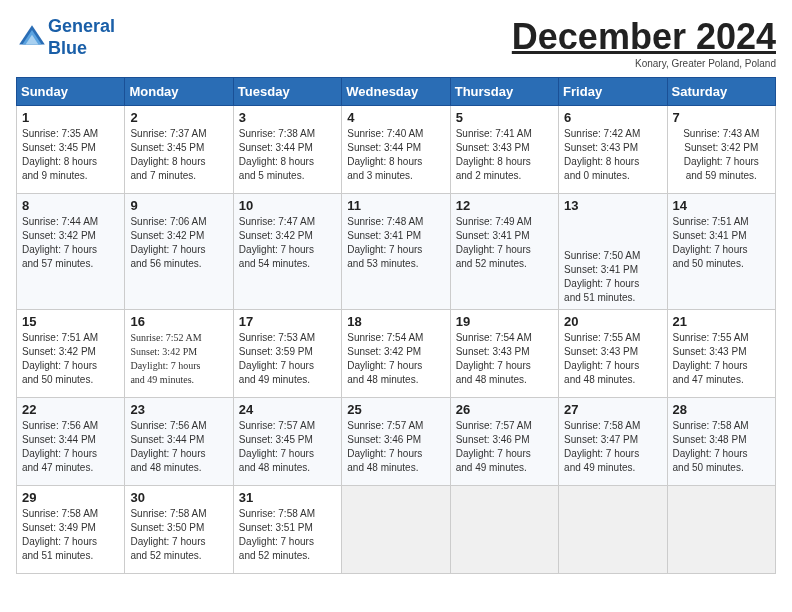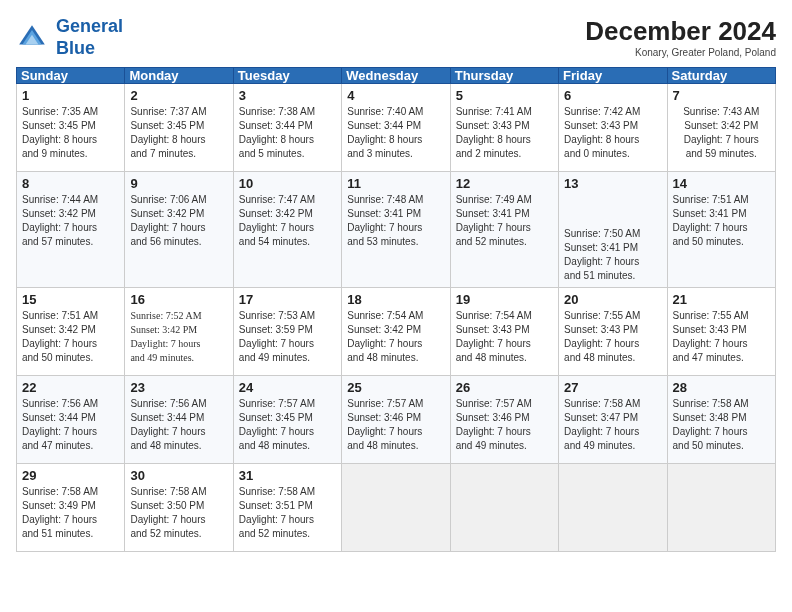--- a/index.html
+++ b/index.html
@@ -12,54 +12,55 @@
     }
     .header {
       display: flex;
       justify-content: space-between;
       align-items: flex-start;
       margin-bottom: 8px;
     }
     .logo {
       display: flex;
       align-items: center;
-      gap: 8px;
+      gap: 0;
     }
     .logo-text {
       font-size: 18px;
       font-weight: bold;
       line-height: 1.2;
     }
     .logo-text span { color: #1a5fa8; }
     .logo-icon {
       width: 32px;
       height: 32px;
     }
     .title-block {
       text-align: right;
     }
     .month-title {
-      font-size: 26px;
+      font-size: 36px;
       font-weight: bold;
       color: #222;
+      text-decoration: underline;
     }
     .location {
       font-size: 10px;
       color: #444;
     }
     table {
       width: 100%;
       border-collapse: collapse;
     }
     th {
       background: #2a6db5;
       color: #fff;
       font-size: 13px;
       font-weight: bold;
-      padding: 0 4px;
+      padding: 6px 4px;
       text-align: left;
       border: 1px solid #1a5096;
     }
     td {
       vertical-align: top;
       border: 1px solid #ccc;
       padding: 4px 5px;
       font-size: 10.5px;
       color: #222;
       background: #fff;

